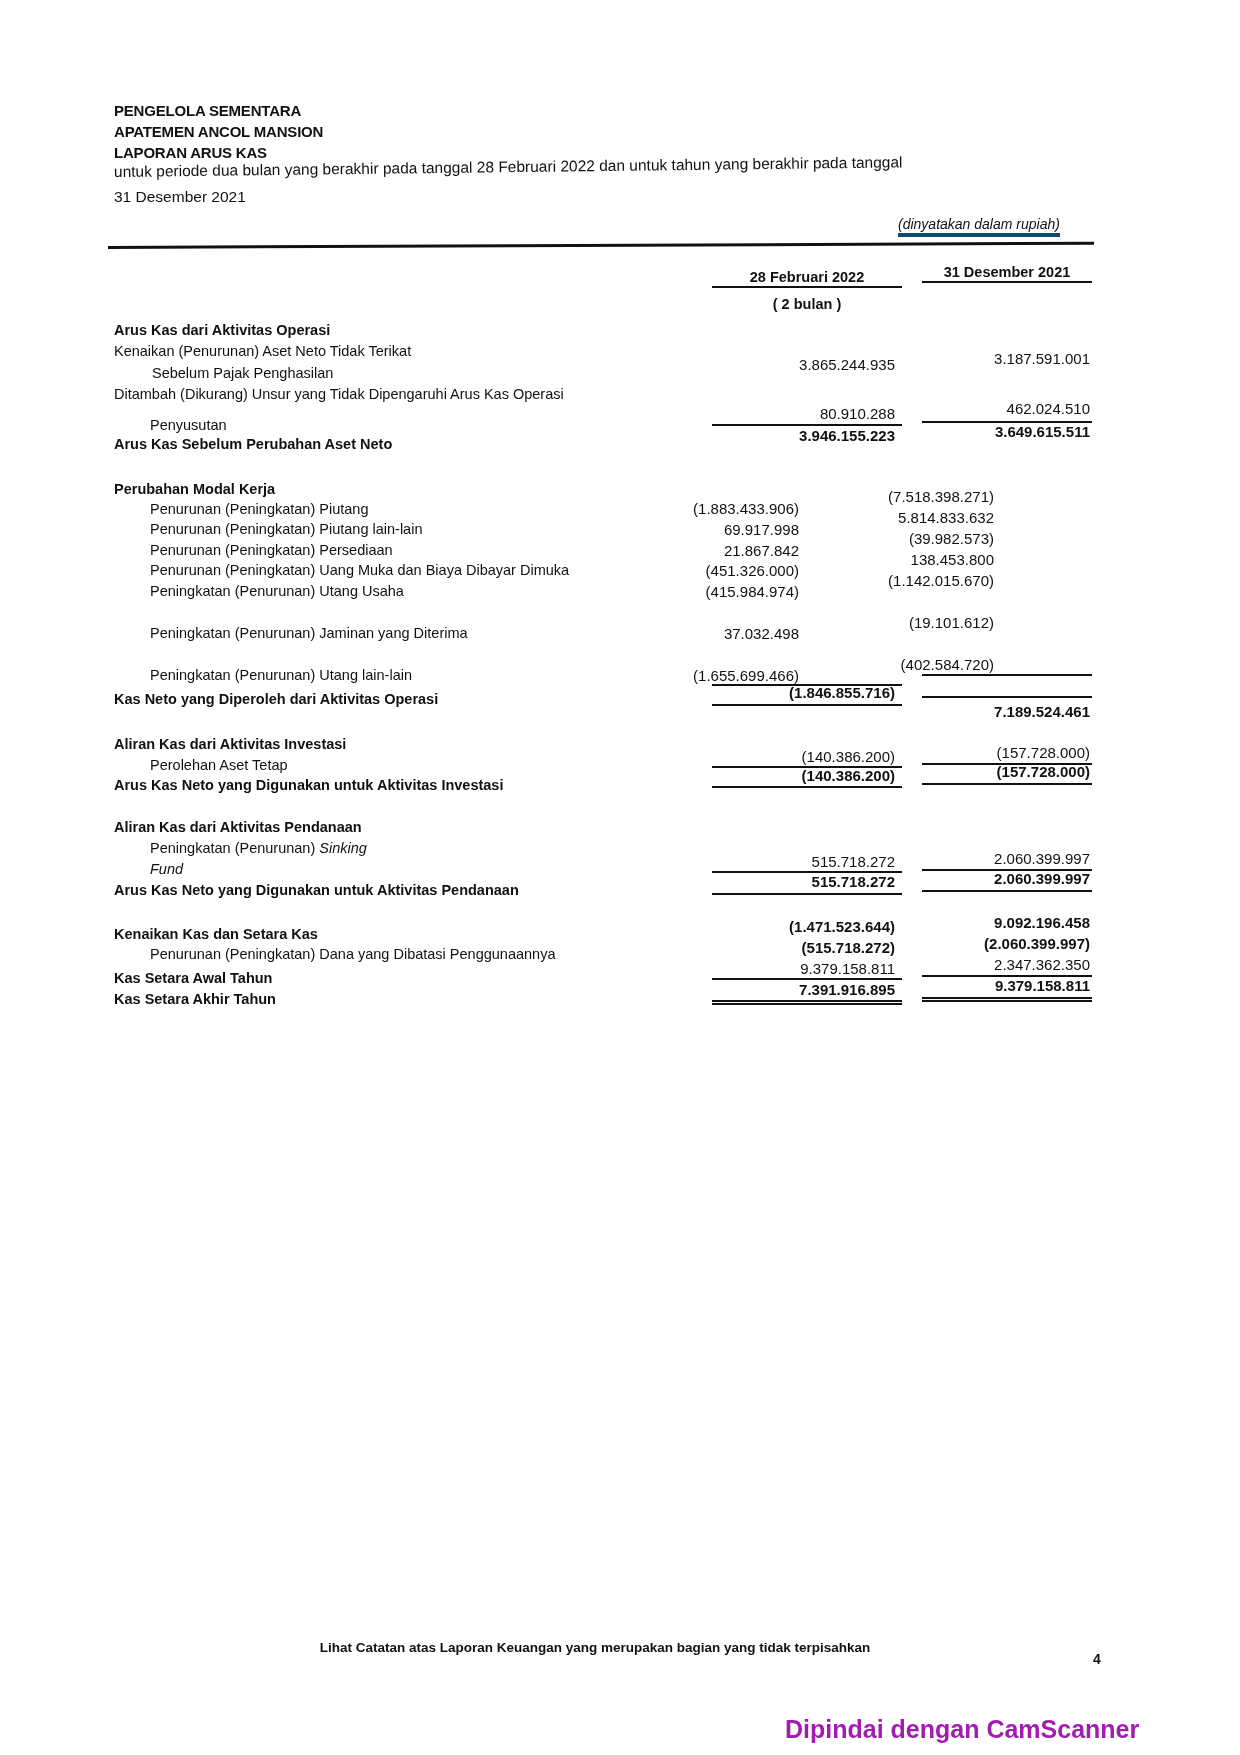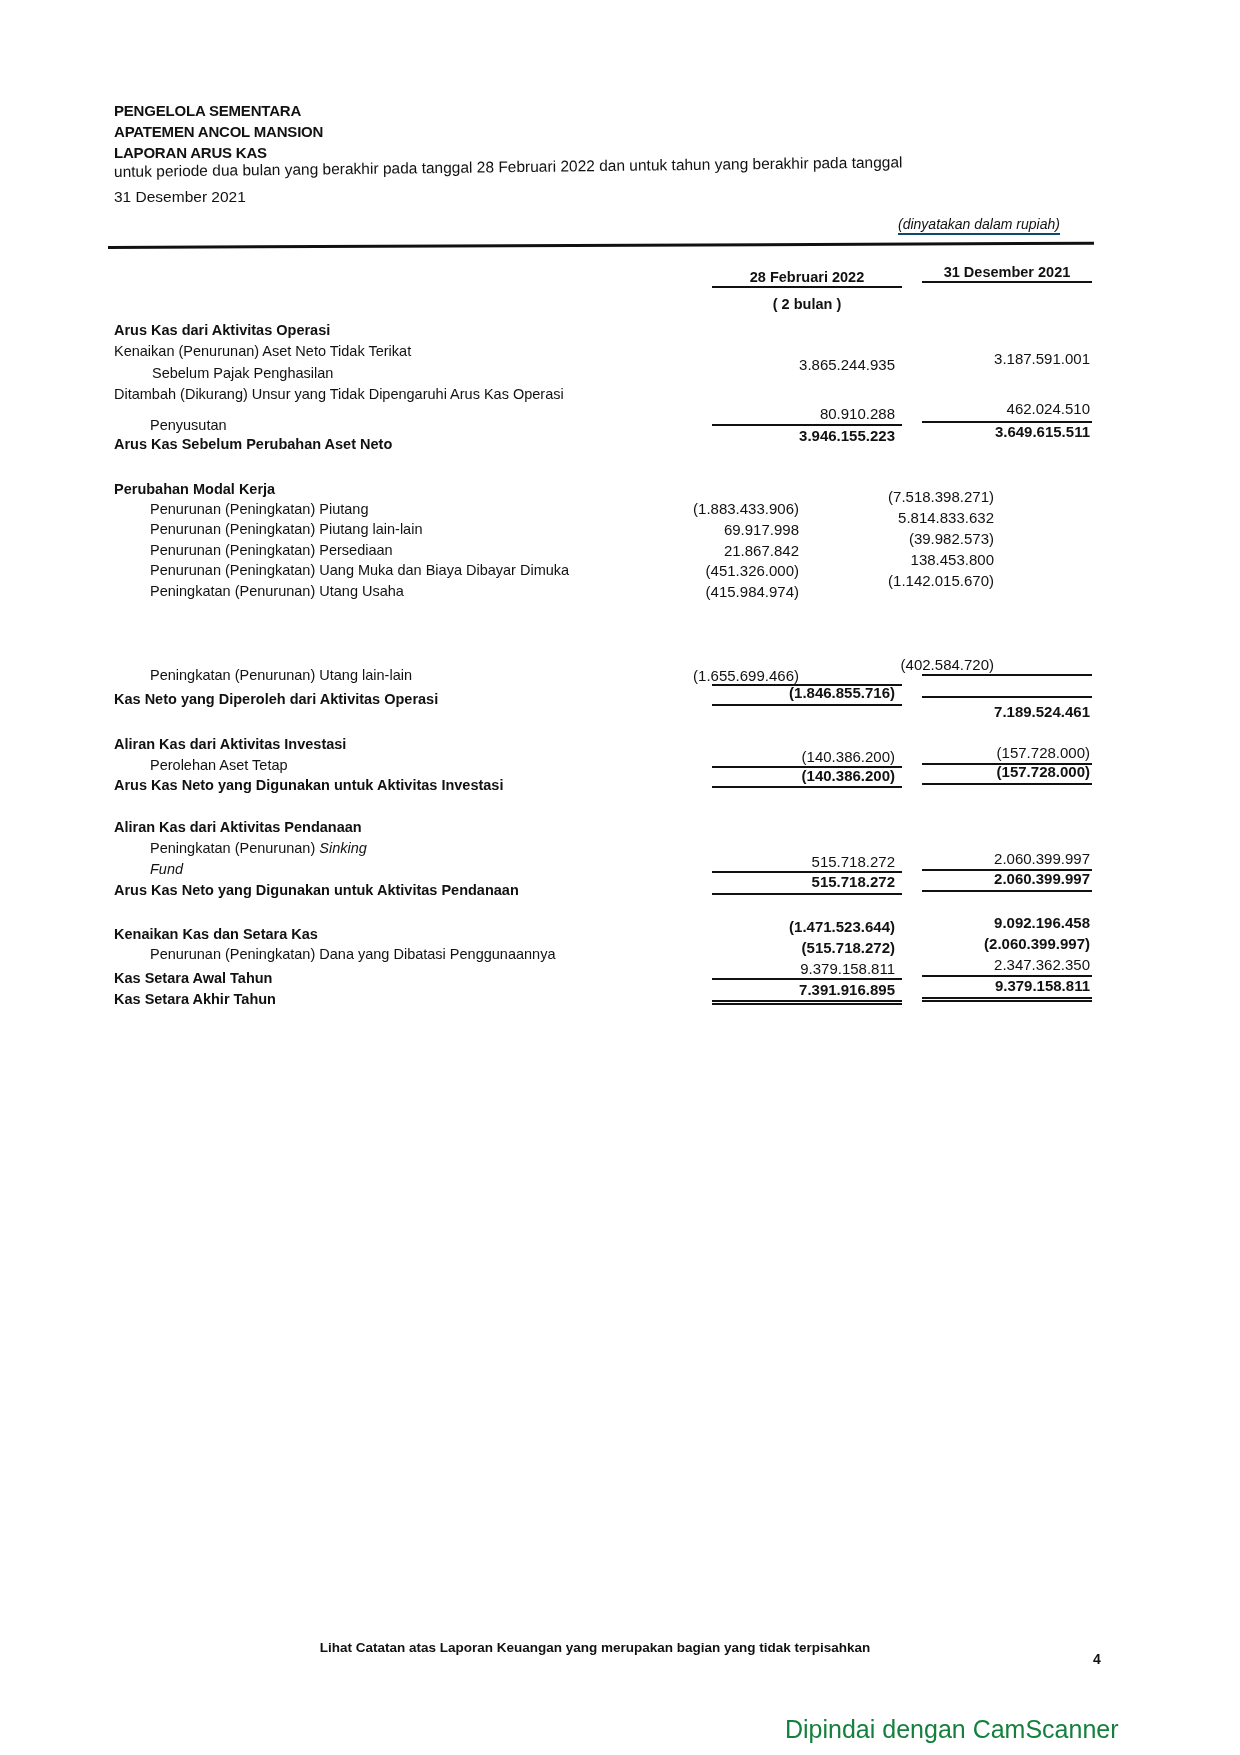--- a/index.html
+++ b/index.html
@@ -2,41 +2,41 @@
 <html><head>
 <meta charset="utf-8">
 <style>
   html, body { margin:0; padding:0; background:#ffffff; }
   body { width:1240px; height:1755px; position:relative; overflow:hidden;
          font-family:"Liberation Sans", "DejaVu Sans", sans-serif; color:#111; }
   .page { position:absolute; left:0; top:0; width:1240px; height:1755px; }
   .hdr { position:absolute; left:114px; font-weight:bold; font-size:15px; letter-spacing:-0.2px; }
   .sub { position:absolute; left:114px; font-size:15.5px; }
   .unit { position:absolute; left:898px; top:216px; font-style:italic; font-size:14px;
-          border-bottom:2px solid #0c4a6e; padding-bottom:1px; }
+          border-bottom:4px solid #0c4a6e; padding-bottom:1px; }
   .rule-top { position:absolute; left:108px; top:246px; width:986px; height:3px; background:#111;
               transform:rotate(-0.25deg); transform-origin:left; }
   .colhdr { position:absolute; font-weight:bold; font-size:14.5px; text-align:center; }
   .colhdr .ul { border-bottom:2px solid #111; display:block; padding-bottom:1px; }
   .row { position:absolute; left:0; width:1144px; height:20px; }
   .lbl { position:absolute; font-size:14.5px; white-space:nowrap; }
   .lbl.b { font-weight:bold; }
   .lbl.i1 { left:150px; }
   .lbl.i0 { left:114px; }
   .num { position:absolute; font-size:15px; text-align:right; white-space:nowrap; }
   .c1 { right:345px; }
   .c2 { right:150px; }
   .num.b { font-weight:bold; }
   .line { position:absolute; height:2px; background:#111; }
   .l1 { left:712px; width:190px; }
   .l2 { left:922px; width:170px; }
   .dbl { height:5px; background:transparent; border-top:2px solid #111; border-bottom:2px solid #111; box-sizing:border-box; }
   .foot { position:absolute; font-weight:bold; font-size:13.5px; text-align:center; }
   .pageno { position:absolute; left:1093px; top:1651px; font-weight:bold; font-size:14px; }
-  .wm { position:absolute; left:785px; top:1715px; font-size:25px; color:#15803d; }
+  .wm { position:absolute; left:785px; top:1715px; font-size:25px; color:#a21caf;font-weight:bold; }
 </style>
 </head>
 <body>
 
 <div class="page">
 
   <div class="hdr" style="top:102px;">PENGELOLA SEMENTARA</div>
   <div class="hdr" style="top:123px;">APATEMEN ANCOL MANSION</div>
   <div class="hdr" style="top:144px;">LAPORAN ARUS KAS</div>
   <div class="sub" style="top:163px; transform:rotate(-0.7deg); transform-origin:left;">untuk periode dua bulan  yang berakhir pada tanggal 28 Februari 2022 dan untuk tahun yang berakhir pada tanggal</div>
@@ -87,20 +87,25 @@
   <div class="row" style="top:562px;">
     <div class="lbl i1">Penurunan (Peningkatan) Uang Muka dan Biaya Dibayar Dimuka</div>
     <div class="num c1">(451.326.000)</div>
     <div class="num c2" style="top:-11px;">138.453.800</div>
   </div>
   <div class="row" style="top:583px;">
     <div class="lbl i1">Peningkatan (Penurunan) Utang Usaha</div>
     <div class="num c1">(415.984.974)</div>
     <div class="num c2" style="top:-11px;">(1.142.015.670)</div>
   </div>
+  <div class="row" style="top:625px;">
+    <div class="lbl i1">Peningkatan (Penurunan) Jaminan yang Diterima</div>
+    <div class="num c1">37.032.498</div>
+    <div class="num c2" style="top:-11px;">(19.101.612)</div>
+  </div>
   <div class="row" style="top:667px;">
     <div class="lbl i1">Peningkatan (Penurunan) Utang lain-lain</div>
     <div class="num c1">(1.655.699.466)</div>
     <div class="num c2" style="top:-11px;">(402.584.720)</div>
   </div>
   <div class="line l1" style="top:684px;"></div>
   <div class="line l2" style="top:674px;"></div>
   <div class="lbl b i0" style="top:691px;">Kas Neto yang Diperoleh dari Aktivitas Operasi</div>
   <div class="num c1 b" style="top:684px;">(1.846.855.716)</div>
   <div class="num c2 b" style="top:703px;">7.189.524.461</div>

